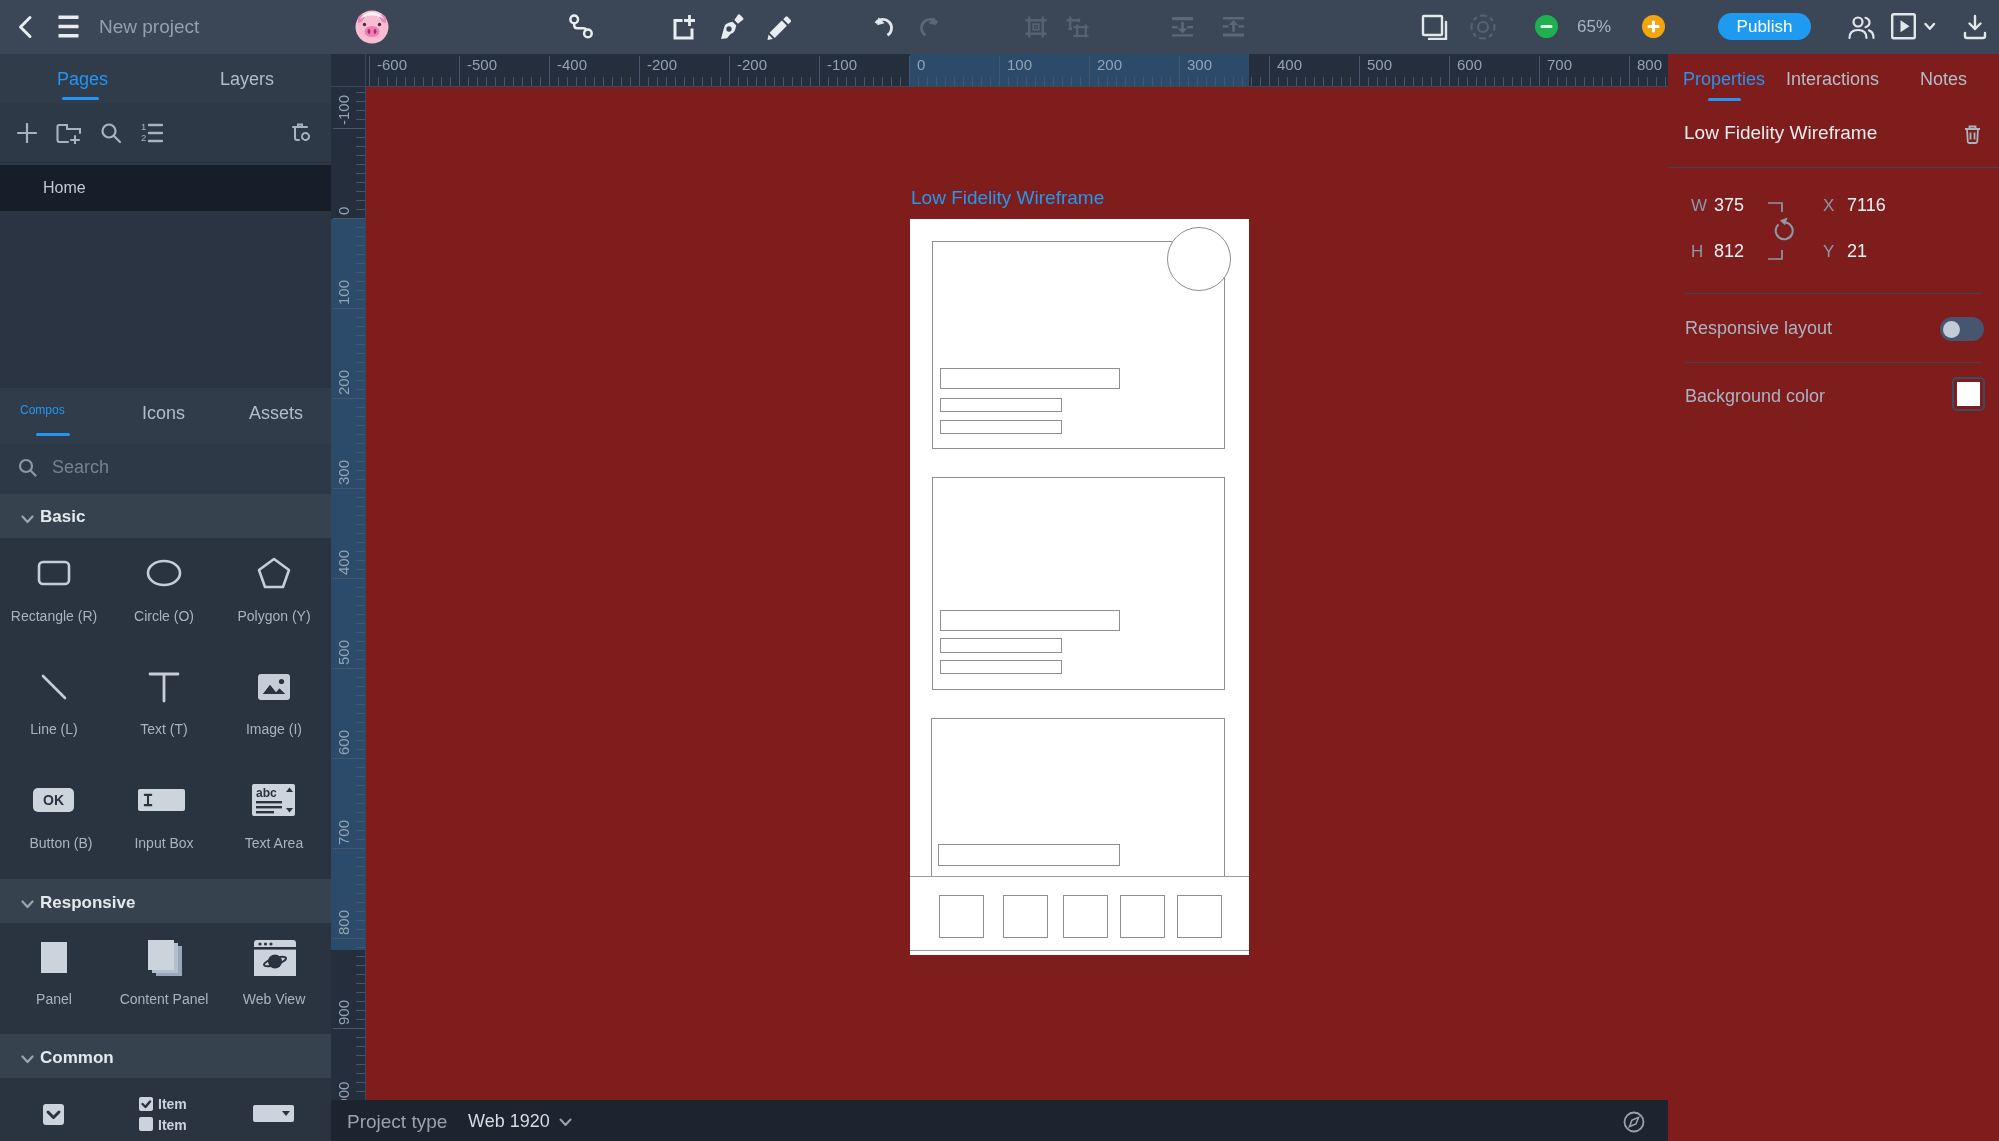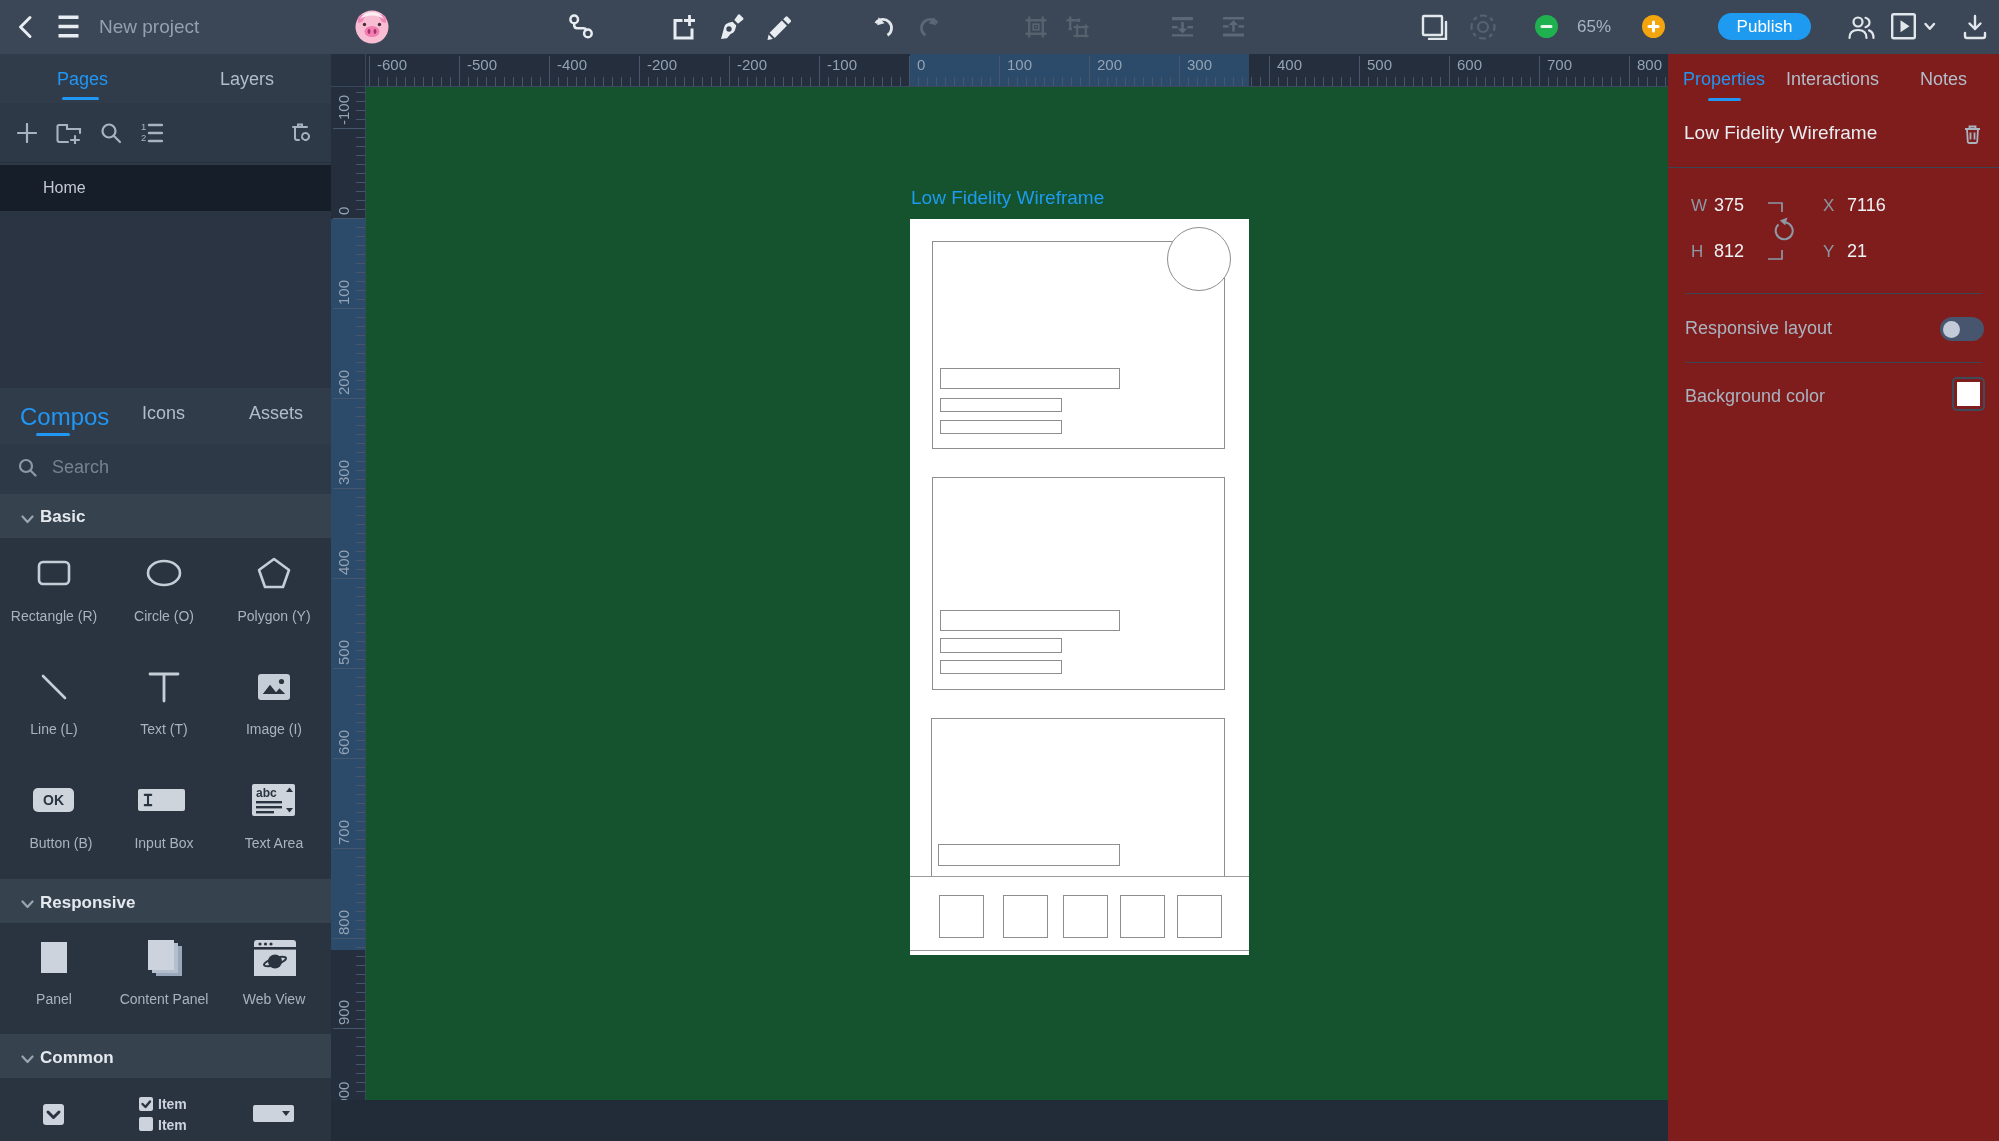--- a/index.html
+++ b/index.html
@@ -169,21 +169,21 @@
       <path d="M2 5 H16 M7 5 V2.5 H11 V5 M4 5 V16 Q4 18 6 18 H8"></path>
       <circle cx="14.5" cy="14.5" r="3.5" stroke-dasharray="2.4 1.6"></circle>
     </svg>
     <div class="ab" style="left:0;top:108px;width:331px;height:1px;background:#27313e;"></div>
 
     <div class="ab" style="left:0;top:111px;width:331px;height:46px;background:#161e29;color:#c3cad3;font-size:16px;line-height:46px;padding-left:43px;">Home</div>
 
     <div class="ab" style="left:0;top:157px;width:331px;height:177px;background:#2b3442;"></div>
 
     <div class="ab" style="left:0;top:334px;width:331px;height:56px;background:#313c4b;"></div>
-    <div class="ab" style="left:20px;top:349px;font-size:24px;color:#2196f3;">Compos</div>
+    <div class="ab" style="left:20px;top:349px;font-size:12px;color:#2196f3;">Compos</div>
     <div class="ab" style="left:142px;top:349px;font-size:18px;color:#b3bdc9;">Icons</div>
     <div class="ab" style="left:249px;top:349px;font-size:18px;color:#b3bdc9;">Assets</div>
     <div class="ab" style="left:36px;top:379px;width:34px;height:3px;background:#2196f3;border-radius:2px;"></div>
 
     <svg class="ab" style="left:18px;top:404px;" width="19" height="19" viewBox="0 0 19 19" fill="none" stroke="#8d98a6" stroke-width="2.2" stroke-linecap="round">
         <circle cx="8" cy="8" r="6"></circle>
         <path d="M12.5 12.5 L17.5 17.5"></path>
       </svg>
     <div class="ab" style="left:52px;top:403px;font-size:18px;color:#768290;">Search</div>
 
@@ -290,21 +290,21 @@
         <text x="19" y="12" font-size="14" font-weight="bold" fill="#ccd3dd" font-family="Liberation Sans">Item</text>
         <text x="19" y="33" font-size="14" font-weight="bold" fill="#ccd3dd" font-family="Liberation Sans">Item</text>
       </svg>
       <svg class="ab" style="left:253px;top:1051px;" width="41" height="17" viewBox="0 0 41 17">
         <rect x="0" y="0" width="41" height="17" rx="2" fill="#ccd3dd"></rect>
         <path d="M29 6 L33 11 L37 6 Z" fill="#2a3441"></path>
       </svg>
     </div>
   </div>
 
-  <div class="ab" id="canvas" style="left:331px;top:54px;width:1337px;height:1046px;background:#14532d;overflow:hidden;">
+  <div class="ab" id="canvas" style="left:331px;top:54px;width:1337px;height:1046px;background:#7f1d1d;overflow:hidden;">
 
     <div class="ab" id="hruler" style="left:34px;top:0;width:1303px;height:32px;background:#242e3c;overflow:hidden;">
       <div class="ab" style="left:545px;top:0;width:339px;height:32px;background:#2c4a69;overflow:hidden;">
           <div class="ab" style="left:-545px;top:23px;width:1303px;height:9px;background:repeating-linear-gradient(90deg, transparent 0px, transparent 4.2px, #5b6d84 4.2px, #5b6d84 5.2px, transparent 5.2px, transparent 9px);"></div>
           <div class="ab" style="left:-545px;top:2px;width:1303px;height:30px;background:repeating-linear-gradient(90deg, transparent 0px, transparent 4.2px, #5b6d84 4.2px, #5b6d84 5.4px, transparent 5.4px, transparent 90px);"></div>
         </div>
       <div class="ab" style="left:0;top:23px;width:1303px;height:9px;background:repeating-linear-gradient(90deg, transparent 0px, transparent 4.2px, #46566c 4.2px, #46566c 5.2px, transparent 5.2px, transparent 9px);"></div>
       <div class="ab" style="left:0;top:2px;width:1303px;height:30px;background:repeating-linear-gradient(90deg, transparent 0px, transparent 4.2px, #46566c 4.2px, #46566c 5.4px, transparent 5.4px, transparent 90px);"></div>
       <div id="hlabels">
           <div class="ab rl" style="left:12px;top:2px;">-600</div>
@@ -410,14 +410,25 @@
     <div class="ab" style="left:272px;top:263px;width:44px;height:24px;border-radius:12px;background:#465571;background:#47566e;">
       <div class="ab" style="left:3px;top:3.5px;width:17px;height:17px;border-radius:50%;background:#c3cbd8;"></div>
     </div>
     <div class="ab" style="left:17px;top:308px;width:297px;height:1px;background:#3b4654;"></div>
     <div class="ab" style="left:17px;top:332px;font-size:18px;color:#aab4c1;">Background color</div>
     <div class="ab" style="left:284px;top:323px;width:33px;height:34px;border:2px solid #3e4b5d;border-radius:5px;">
       <div class="ab" style="left:3px;top:3px;width:23px;height:24px;background:#fff;"></div>
     </div>
   </div>
 
+  <div class="ab" id="bottombar" style="left:331px;top:1100px;width:1337px;height:41px;background:#1c2430;">
+    <div class="ab" style="left:16px;top:11px;font-size:19px;color:#98a3b0;">Project type</div>
+    <div class="ab" style="left:137px;top:11px;font-size:18px;color:#d7dce2;">Web 1920</div>
+    <svg class="ab" style="left:228px;top:18px;" width="13" height="9" viewBox="0 0 13 9" fill="none" stroke="#98a3b0" stroke-width="2" stroke-linecap="round" stroke-linejoin="round">
+        <path d="M1.5 1.5 L6.5 7 L11.5 1.5"></path>
+      </svg>
+    <svg class="ab" style="left:1292px;top:11px;" width="22" height="22" viewBox="0 0 22 22" fill="none" stroke="#98a3b0" stroke-width="1.8">
+      <circle cx="11" cy="11" r="9.5"></circle>
+      <path d="M15.5 6.5 L13 13 L6.5 15.5 L9 9 Z" stroke-width="1.6"></path>
+    </svg>
+  </div>
 
 </div>
 
 </body></html>

